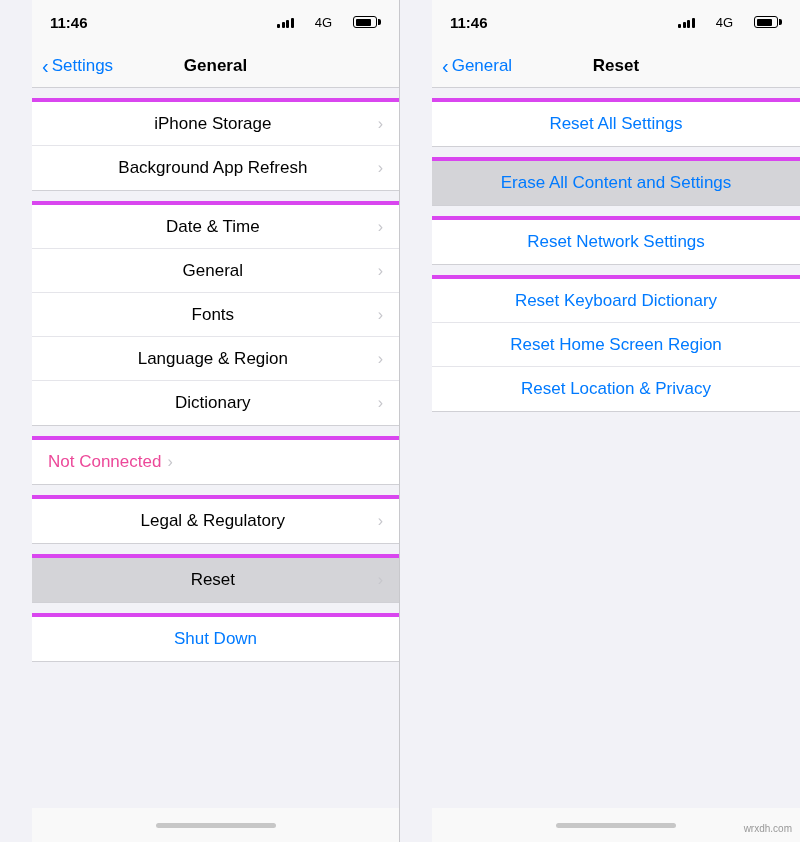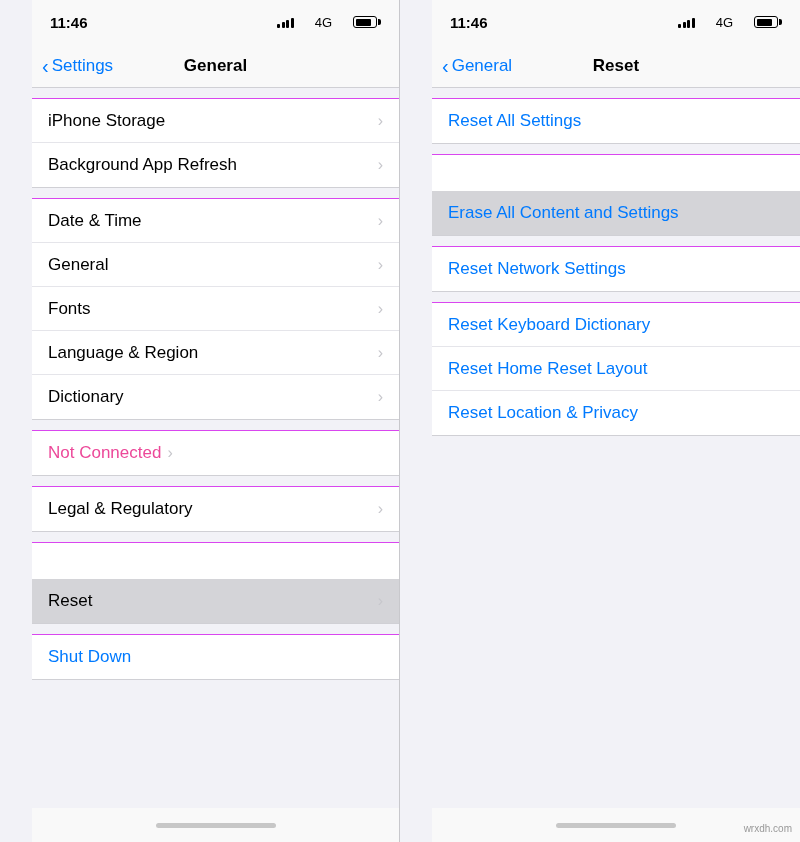--- a/index.html
+++ b/index.html
@@ -126,23 +126,24 @@
 
     
     .settings-body {
       flex: 1;
       overflow-y: auto;
       padding-top: 10px;
     }
 
     .section {
       background: #fff;
-      border-top: 1px solid #d946ef;
+      border-top: 4px solid #d946ef;
       border-bottom: 1px solid #d0d0d5;
       margin-bottom: 10px;
+      text-align: center;
     }
 
     .list-item {
       display: flex;
       align-items: center;
       min-height: 44px;
       padding: 0 16px;
       background: #fff;
       border-bottom: 1px solid #e5e5ea;
       cursor: pointer;
@@ -160,21 +161,20 @@
       color: #ec4899;
       margin-right: 6px;
     }
     .chevron-right {
       color: #c7c7cc;
       font-size: 16px;
     }
 
     .list-item.highlighted {
       background: #d4d4d8;
-      margin-top: 36px;
     }
 
     
     .list-item-blue .list-item-label {
       color: #007aff;
     }
 
     
     .list-item-shutdown .list-item-label {
       color: #007aff;
@@ -355,21 +355,21 @@
       <div class="list-item list-item-blue">
         <span class="list-item-label">Reset Network Settings</span>
       </div>
     </div>
 
     <div class="section">
       <div class="list-item list-item-blue">
         <span class="list-item-label">Reset Keyboard Dictionary</span>
       </div>
       <div class="list-item list-item-blue">
-        <span class="list-item-label">Reset Home Reset Layout</span>
+        <span class="list-item-label">Reset Home Screen Region</span>
       </div>
       <div class="list-item list-item-blue">
         <span class="list-item-label">Reset Location &amp; Privacy</span>
       </div>
     </div>
 
   </div>
 
   <div class="home-indicator">
     <div class="home-bar"></div>

